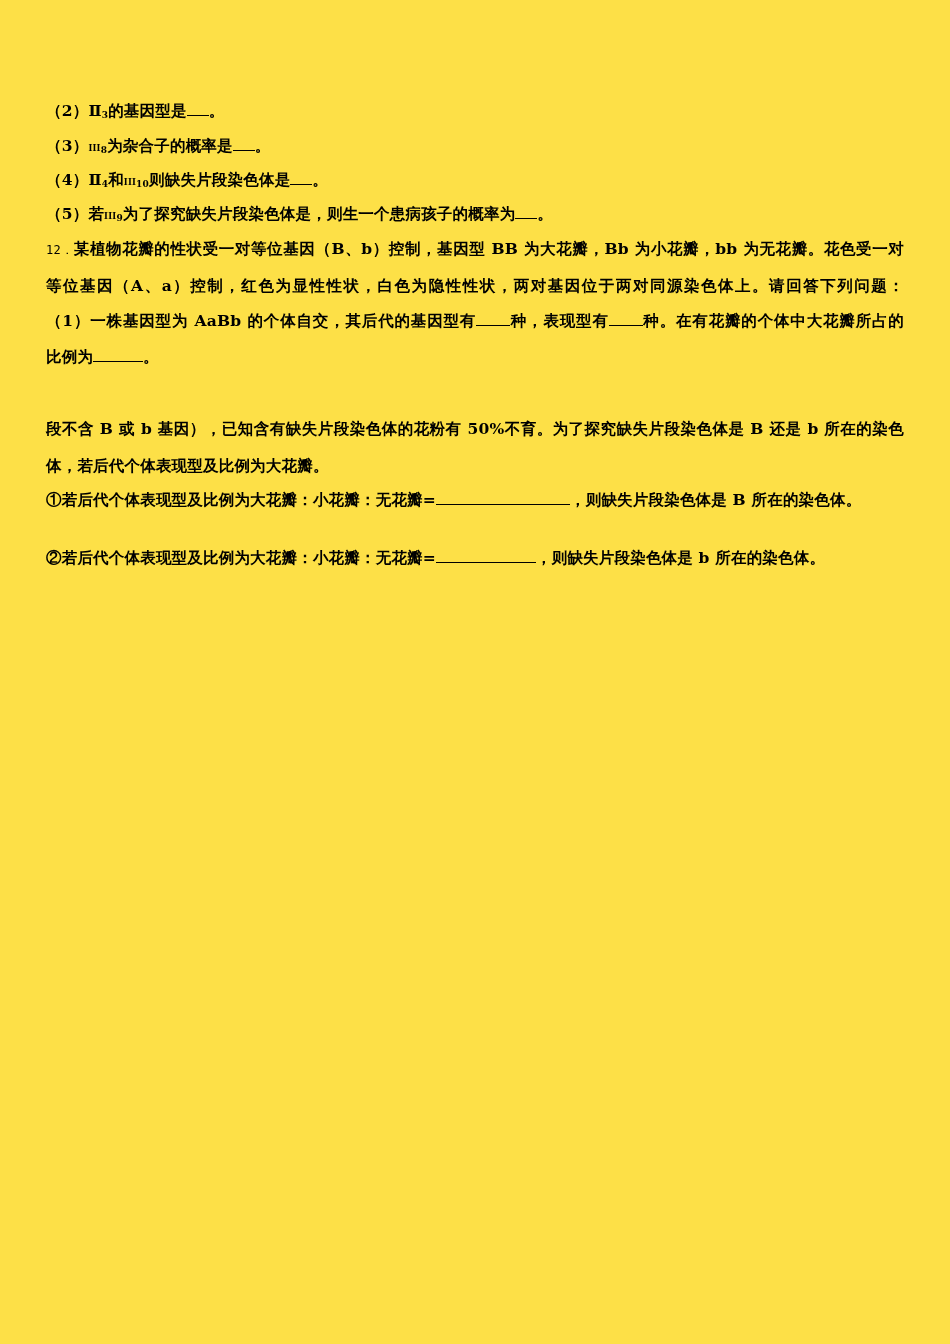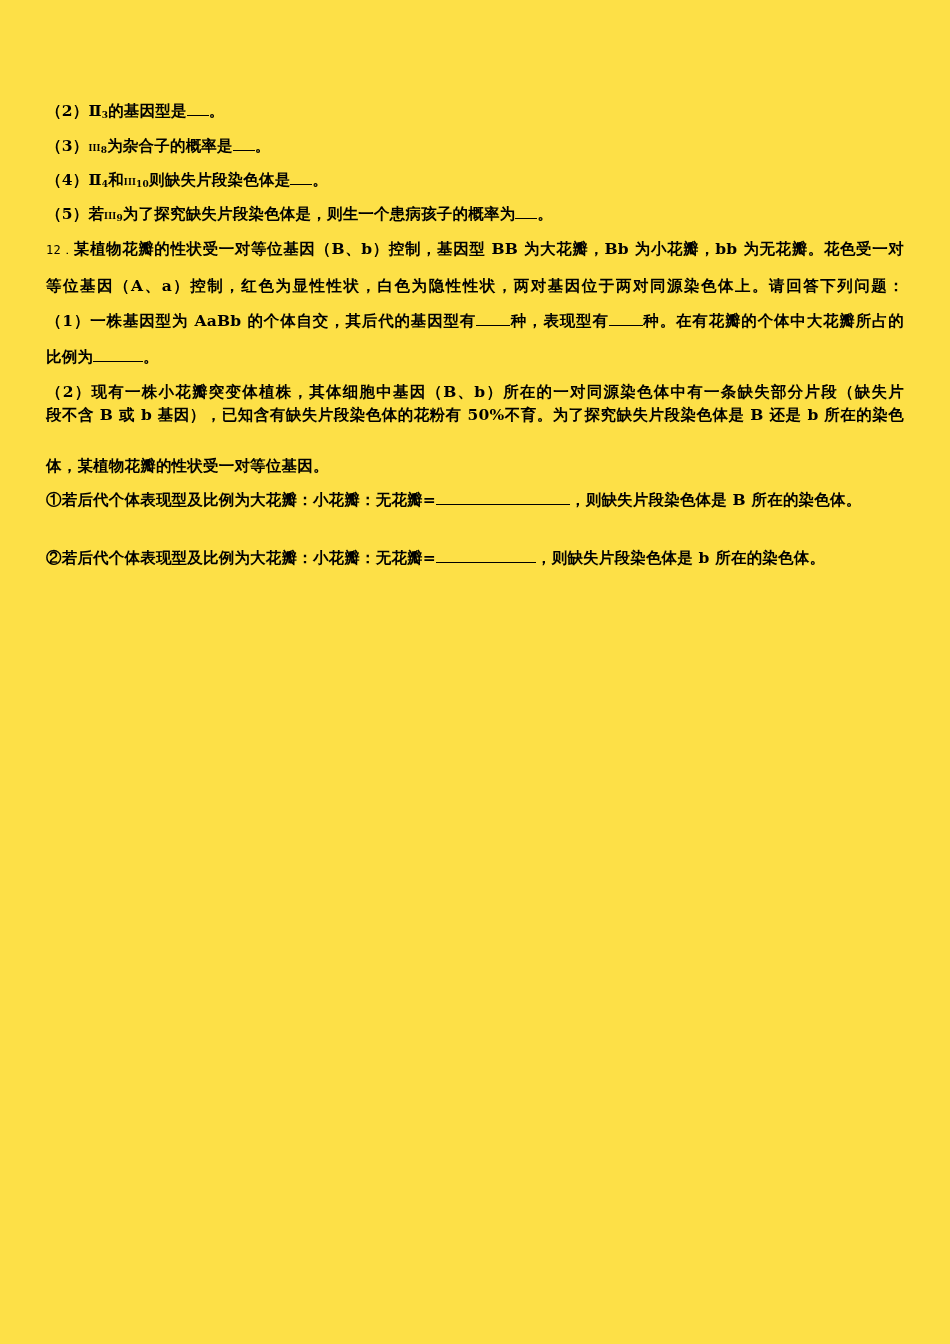--- a/index.html
+++ b/index.html
@@ -48,28 +48,25 @@
     <span>等位基因（A、a）控制，红色为显性性状，白色为隐性性状，两对基因位于两对同源染色体上。请回答下列问题：</span>
   </div>
 
   <div class="line justify" style="top:311px;">
     <span>（1）</span><span>一株基因型为 AaBb 的个体自交，其后代的基因型有</span><span class="blank" style="width:34px;"></span><span>种，表现型有</span><span class="blank" style="width:34px;"></span><span>种。在有花瓣的个体中大花瓣所占的</span>
   </div>
   <div class="line" style="top:347px;">
     <span>比例为</span><span class="blank" style="width:50px;"></span><span>。</span>
   </div>
 
-  <div class="line justify" style="top:382px;">
-    <span>（2）</span><span>现有一株小花瓣突变体植株，其体细胞中基因（B、b）所在的一对同源染色体中有一条缺失部分片段（缺失片</span>
-  </div>
-  <div class="line justify" style="top:405px;">
+  <div class="line justify" style="top:419px;">
     <span>段不含 B 或 b 基因），已知含有缺失片段染色体的花粉有 50%不育。为了探究缺失片段染色体是 B 还是 b 所在的染色</span>
   </div>
   <div class="line" style="top:456px;">
-    <span>体，某植物花瓣的性状受一对等位基因。</span>
+    <span>体，若后代个体表现型及比例为大花瓣。</span>
   </div>
 
   <div class="line" style="top:490px;">
     <span>①</span><span>若后代个体表现型及比例为大花瓣：小花瓣：无花瓣=</span><span class="blank" style="width:134px;"></span><span>，则缺失片段染色体是 B 所在的染色体。</span>
   </div>
   <div class="line" style="top:548px;text-align:center;">
     <span>②</span><span>若后代个体表现型及比例为大花瓣：小花瓣：无花瓣=</span><span class="blank" style="width:100px;"></span><span>，则缺失片段染色体是 b 所在的染色体。</span>
   </div>
 
 </div>

